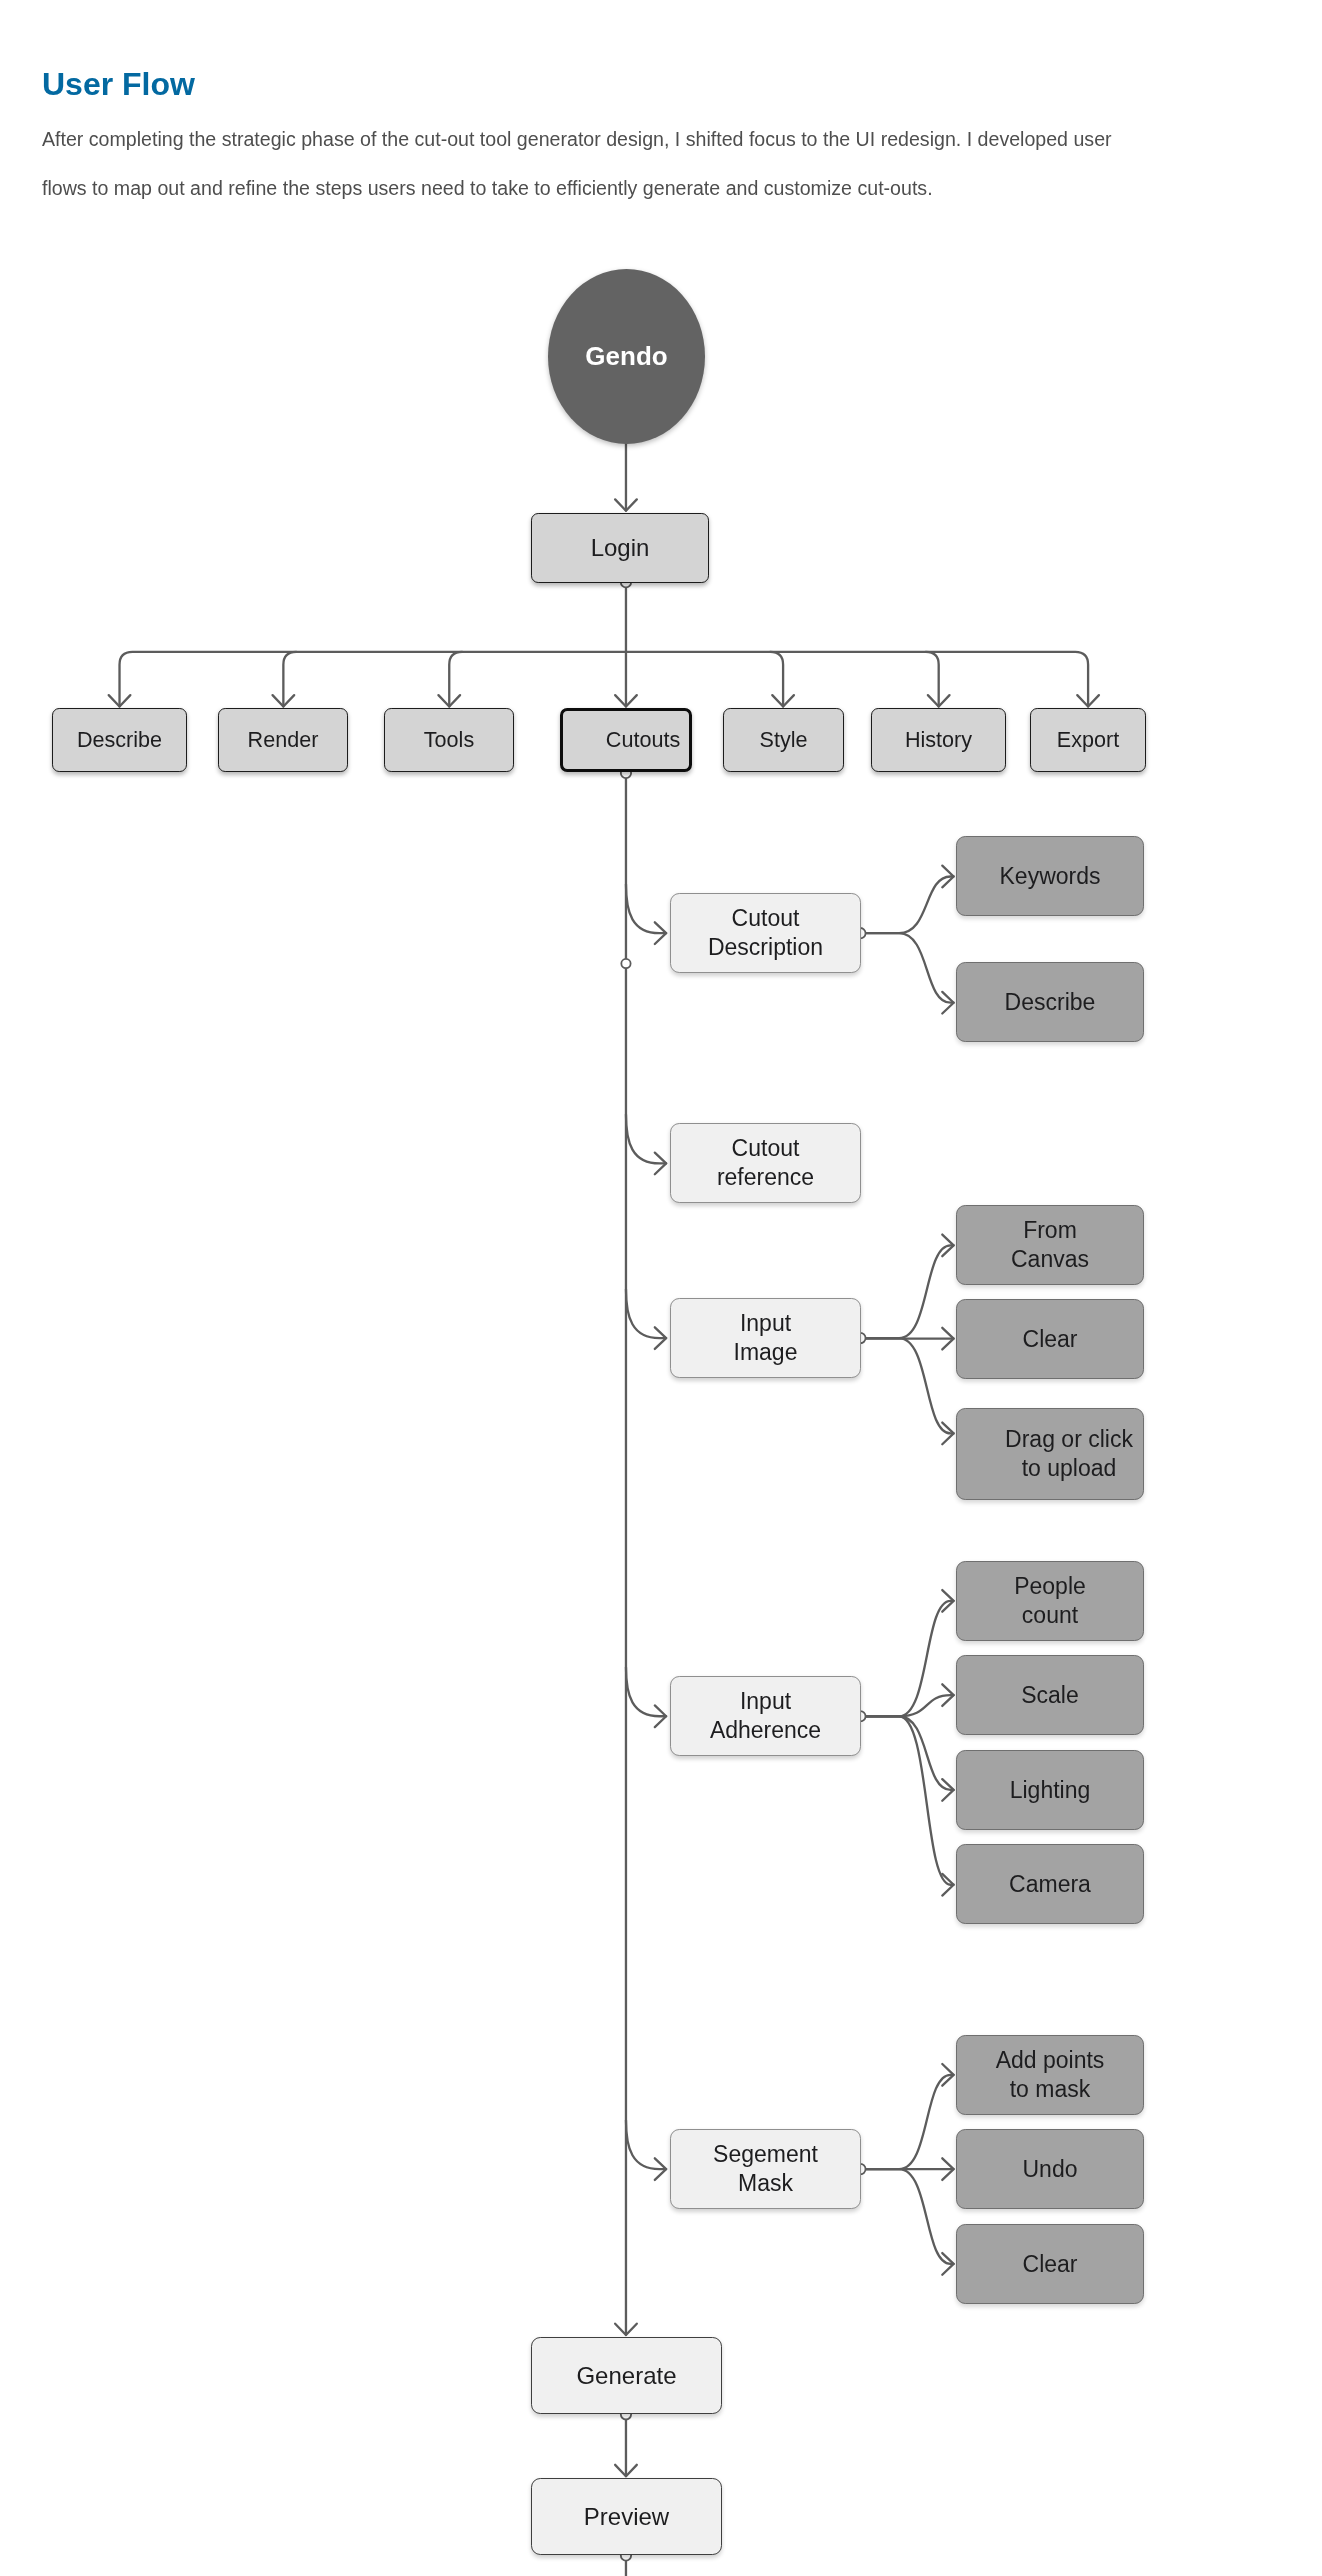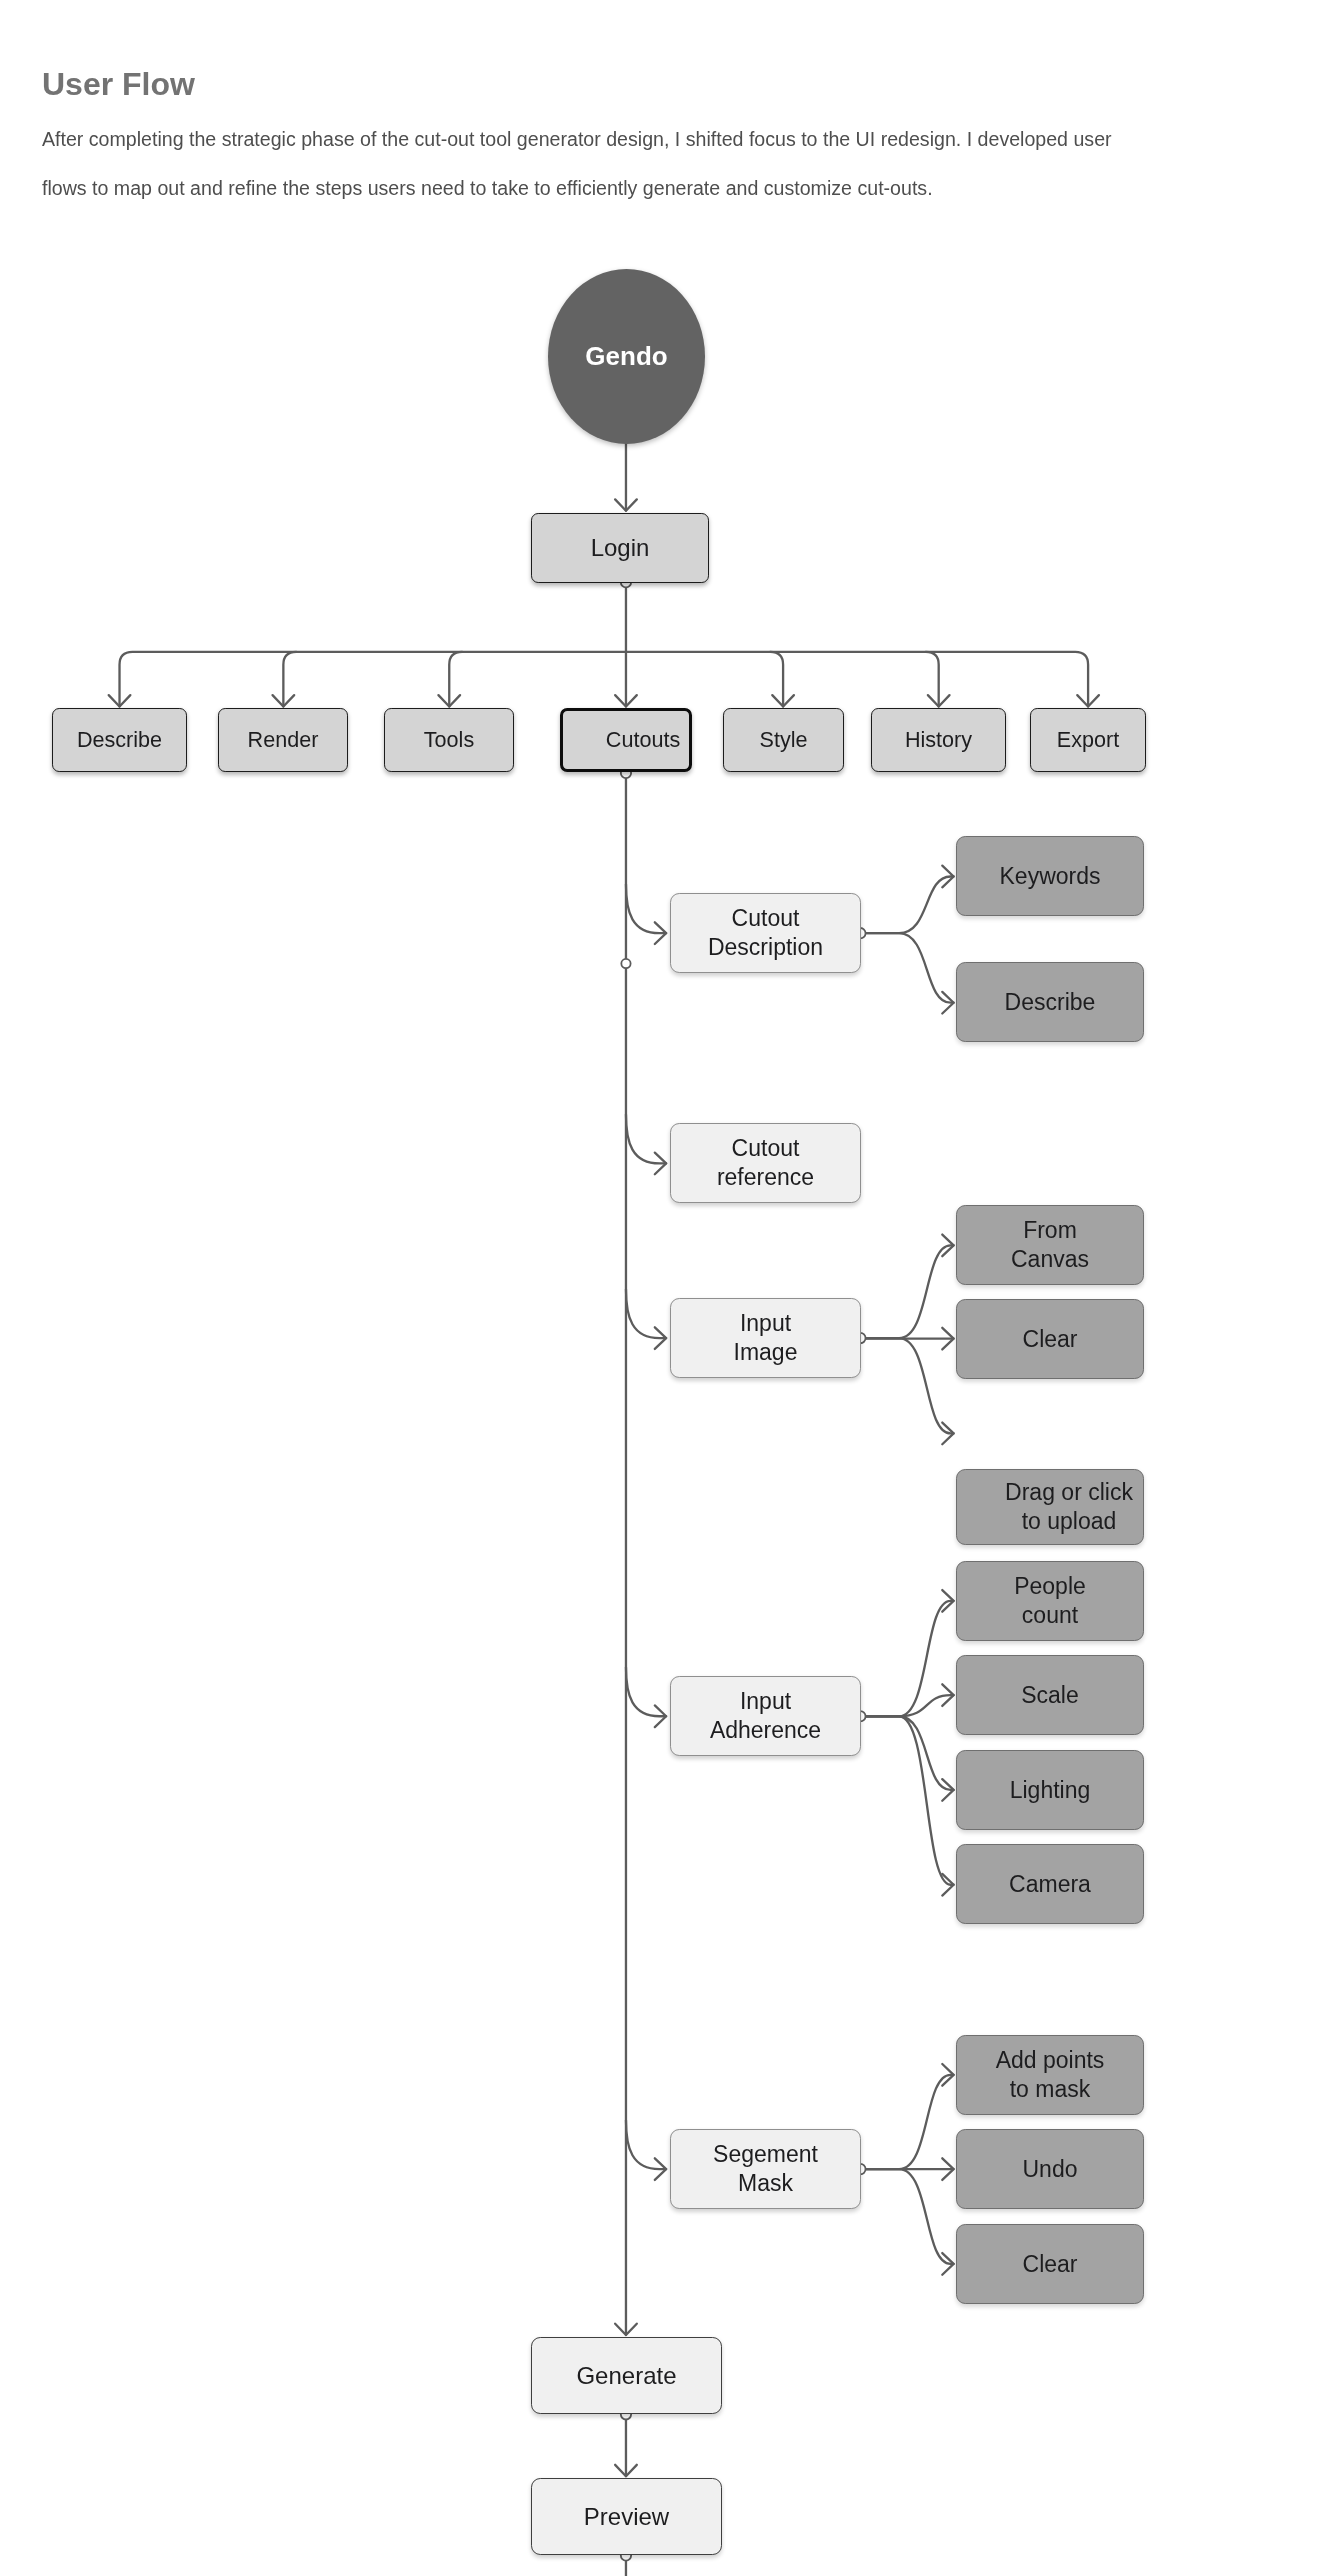--- a/index.html
+++ b/index.html
@@ -1,18 +1,18 @@
 <!DOCTYPE html>
 <html style="font-size:8.2px"><head>
 <meta charset="utf-8">
 <style>
   html,body{margin:0;padding:0;background:#ffffff;}
   body{width:1322px;height:3279px;position:relative;overflow:hidden;
        font-family:"Liberation Sans","DejaVu Sans",sans-serif;}
-  .page-title{position:absolute;left:42px;top:66px;font-size:32px;font-weight:700;color:#737373;letter-spacing:0;}
+  .page-title{position:absolute;left:42px;top:66px;font-size:32px;font-weight:700;color:#0369a1;letter-spacing:0;}
   .page-intro{position:absolute;left:42px;top:115px;width:1247px;font-size:19.6px;line-height:49px;
               color:#4e4e4e;white-space:pre-line;}
   .canvas{position:absolute;left:0;top:0;width:1322px;height:3279px;}
   svg.wires{position:absolute;left:0;top:0;}
   .node{position:absolute;display:flex;align-items:center;justify-content:center;text-align:center;
         white-space:pre-line;box-sizing:border-box;color:#1d1d1f;}
   .ellipse{border-radius:50%;background:#636363;color:#ffffff;font-weight:700;font-size:26px;
            box-shadow:0 2.1px 5.2px rgba(0,0,0,.25);}
   .tab{background:#d4d4d4;border:1.5px solid #1c1c1c;border-radius:7.2px;font-size:21.6px;
        box-shadow:0 2.1px 4.6px rgba(0,0,0,.28);}
@@ -152,21 +152,21 @@
   <div class="node section" style="left:670px;top:1676px;width:191px;height:80px;">Input
 Adherence</div>
   <div class="node section" style="left:670px;top:2129px;width:191px;height:80px;">Segement
 Mask</div>
 
   <div class="node child" style="left:956px;top:836px;width:188px;height:80px;">Keywords</div>
   <div class="node child" style="left:956px;top:962px;width:188px;height:80px;">Describe</div>
   <div class="node child" style="left:956px;top:1205px;width:188px;height:80px;">From
 Canvas</div>
   <div class="node child" style="left:956px;top:1299px;width:188px;height:80px;">Clear</div>
-  <div class="node child" style="left:956px;top:1469px;width:188px;height:76px;padding-left:38px;">Drag or click
+  <div class="node child" style="left:956px;top:1408px;width:188px;height:92px;padding-left:38px;">Drag or click
 to upload</div>
   <div class="node child" style="left:956px;top:1561px;width:188px;height:80px;">People
 count</div>
   <div class="node child" style="left:956px;top:1655px;width:188px;height:80px;">Scale</div>
   <div class="node child" style="left:956px;top:1750px;width:188px;height:80px;">Lighting</div>
   <div class="node child" style="left:956px;top:1844px;width:188px;height:80px;">Camera</div>
   <div class="node child" style="left:956px;top:2035px;width:188px;height:80px;">Add points
 to mask</div>
   <div class="node child" style="left:956px;top:2129px;width:188px;height:80px;">Undo</div>
   <div class="node child" style="left:956px;top:2224px;width:188px;height:80px;">Clear</div>

